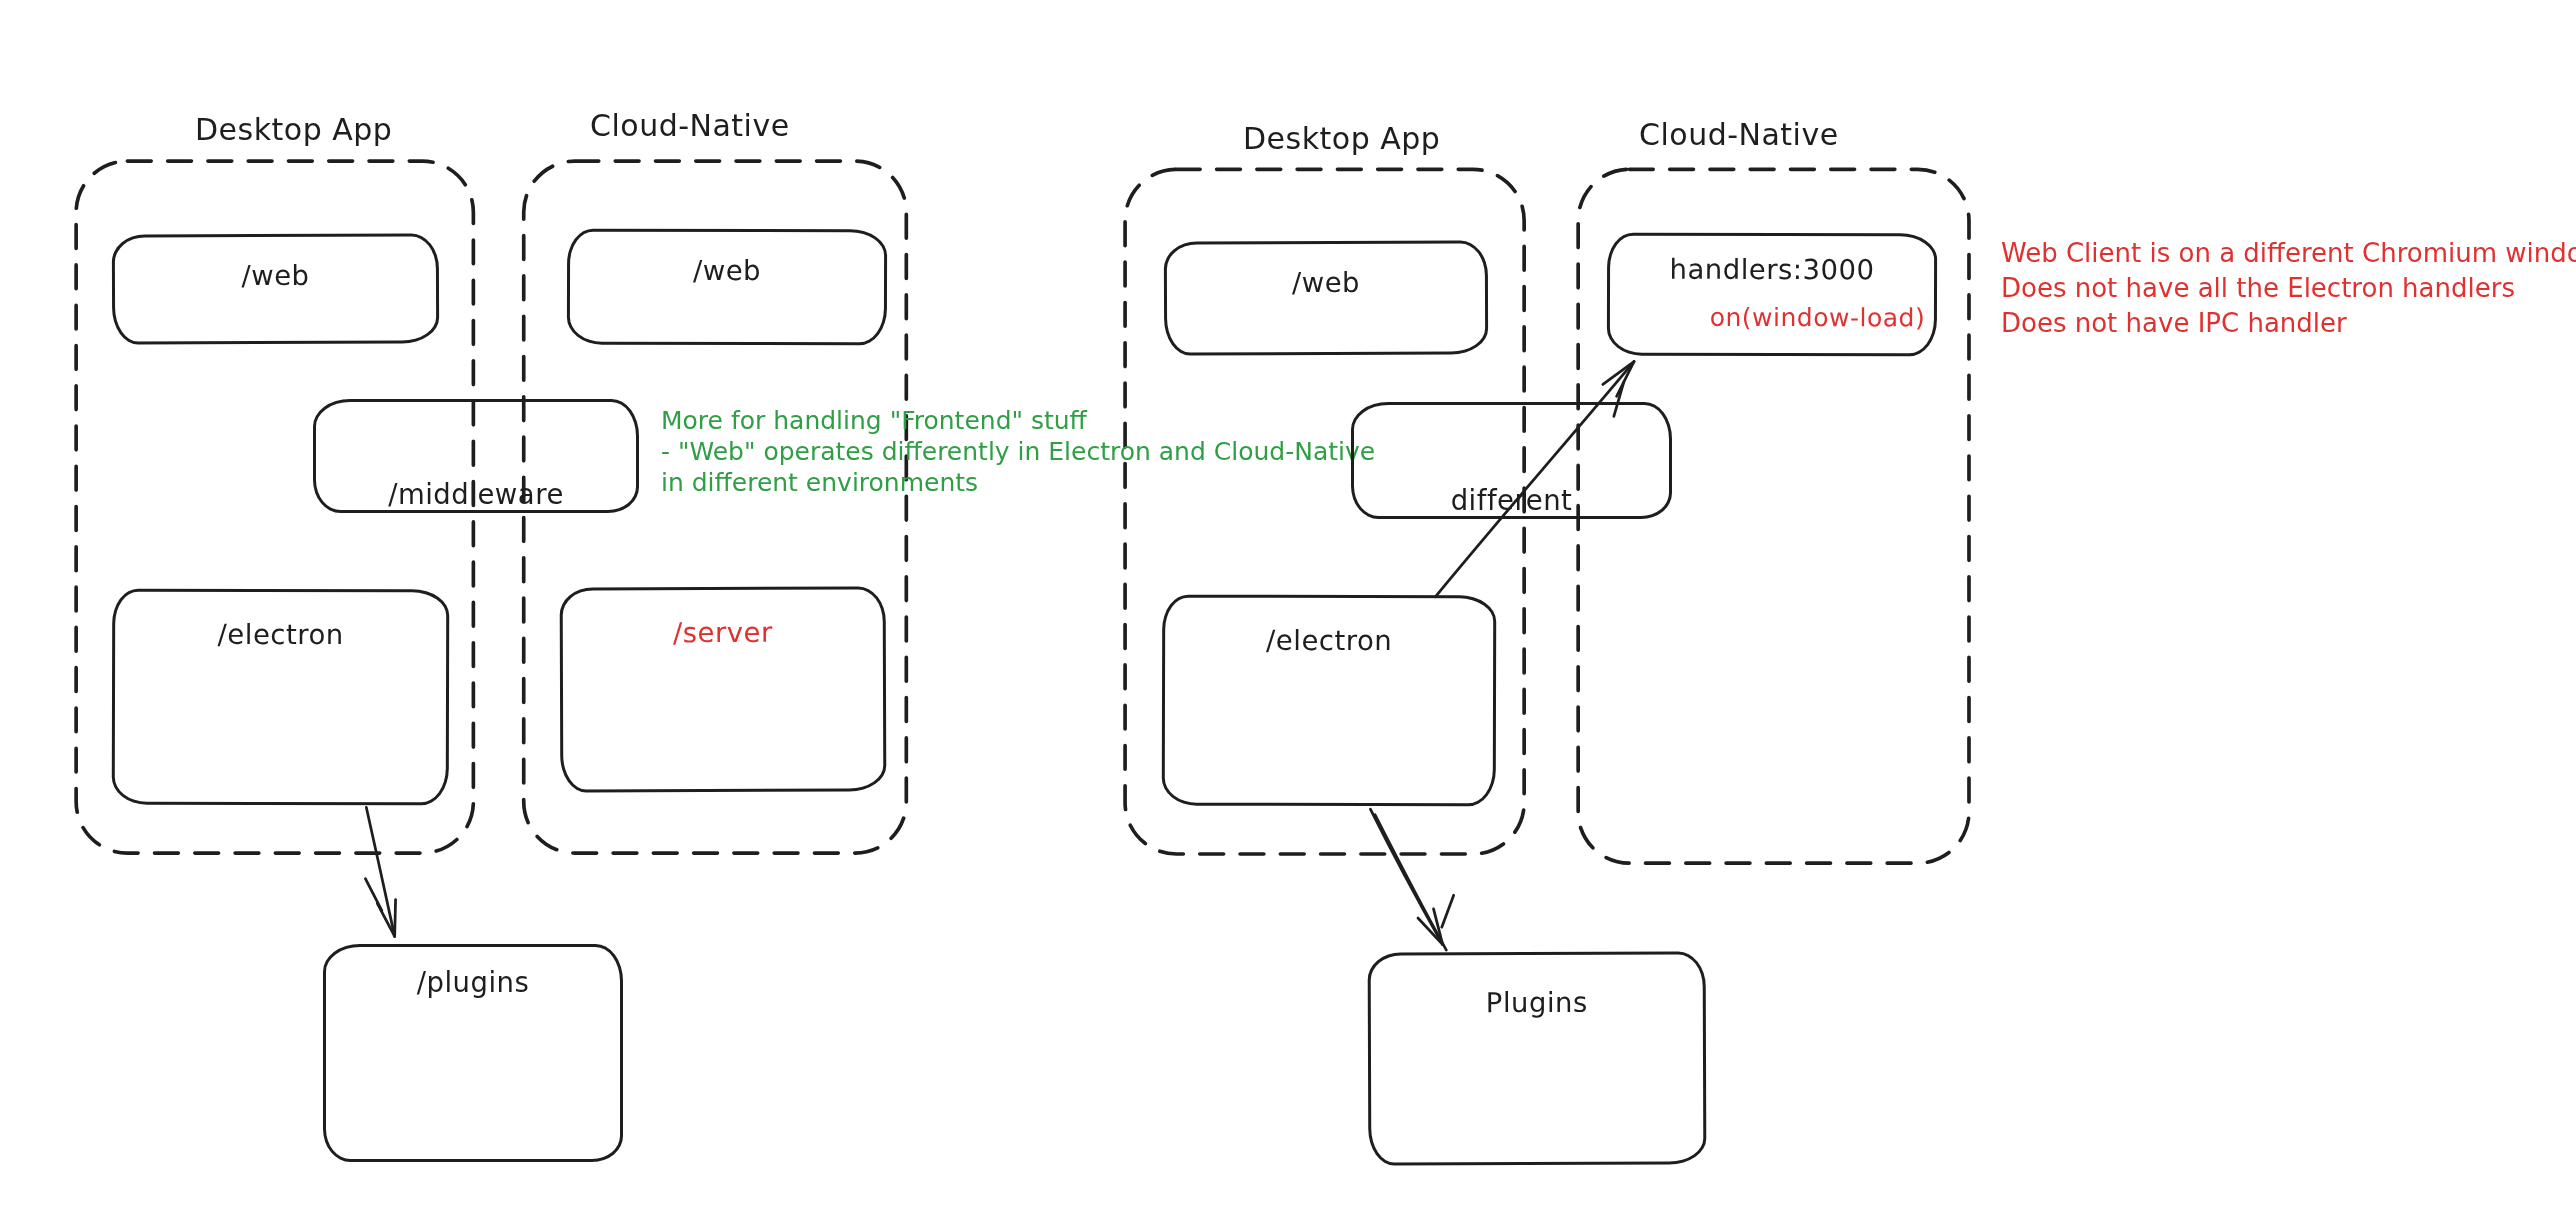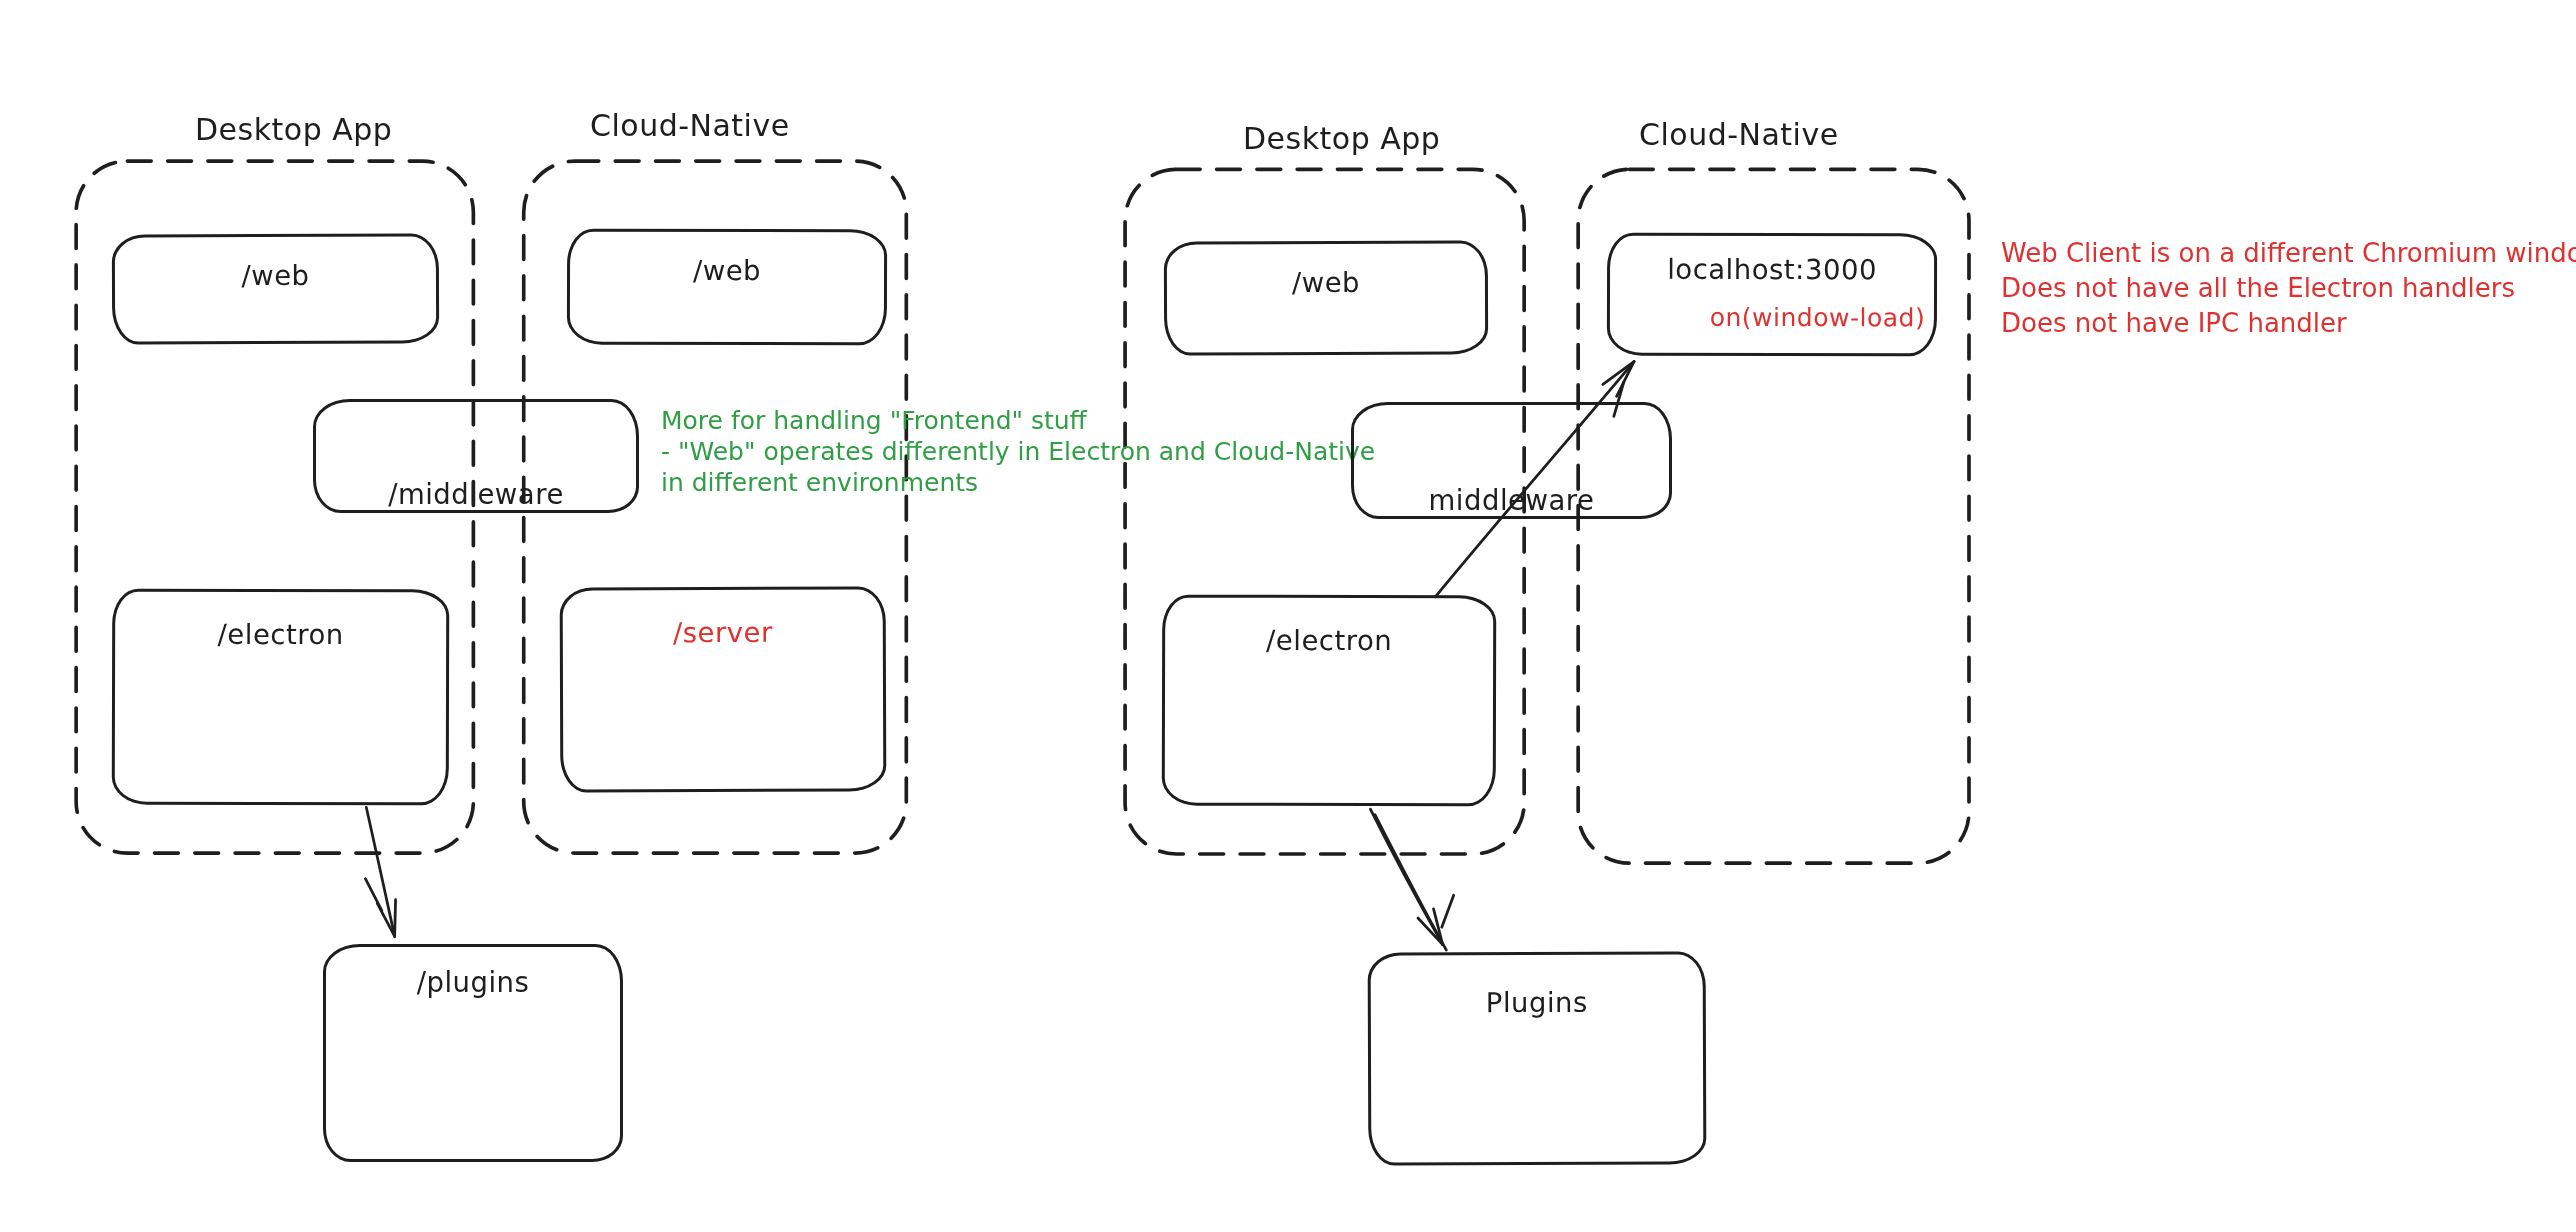--- a/index.html
+++ b/index.html
@@ -99,26 +99,26 @@
   </div>
 
   <div class="group-label" style="left:1243px;top:121px;width:161px;">Desktop App</div>
   <div class="group-label" style="left:1639px;top:117px;width:165px;">Cloud-Native</div>
 
   <div class="box top-label r1" style="left:1164px;top:241px;width:324px;height:114px;padding-top:22px;">
     <span class="lbl">/web</span>
   </div>
 
   <div class="box top-label r2" style="left:1607px;top:233px;width:330px;height:123px;padding-top:16.5px;">
-    <span class="lbl">localhost:3000</span>
+    <span class="lbl">handlers:3000</span>
     <span class="lbl red event-line" style="font-size:25px;">on(window-load)</span>
   </div>
 
   <div class="box center-label r3" style="left:1351px;top:402px;width:321px;height:117px;">
-    <span class="lbl">middleware</span>
+    <span class="lbl">different</span>
   </div>
 
   <div class="box top-label r2" style="left:1162px;top:595px;width:334px;height:211px;padding-top:26px;">
     <span class="lbl">/electron</span>
   </div>
 
   <div class="box top-label r1" style="left:1368px;top:952px;width:338px;height:213px;padding-top:31px;">
     <span class="lbl">Plugins</span>
   </div>
 

